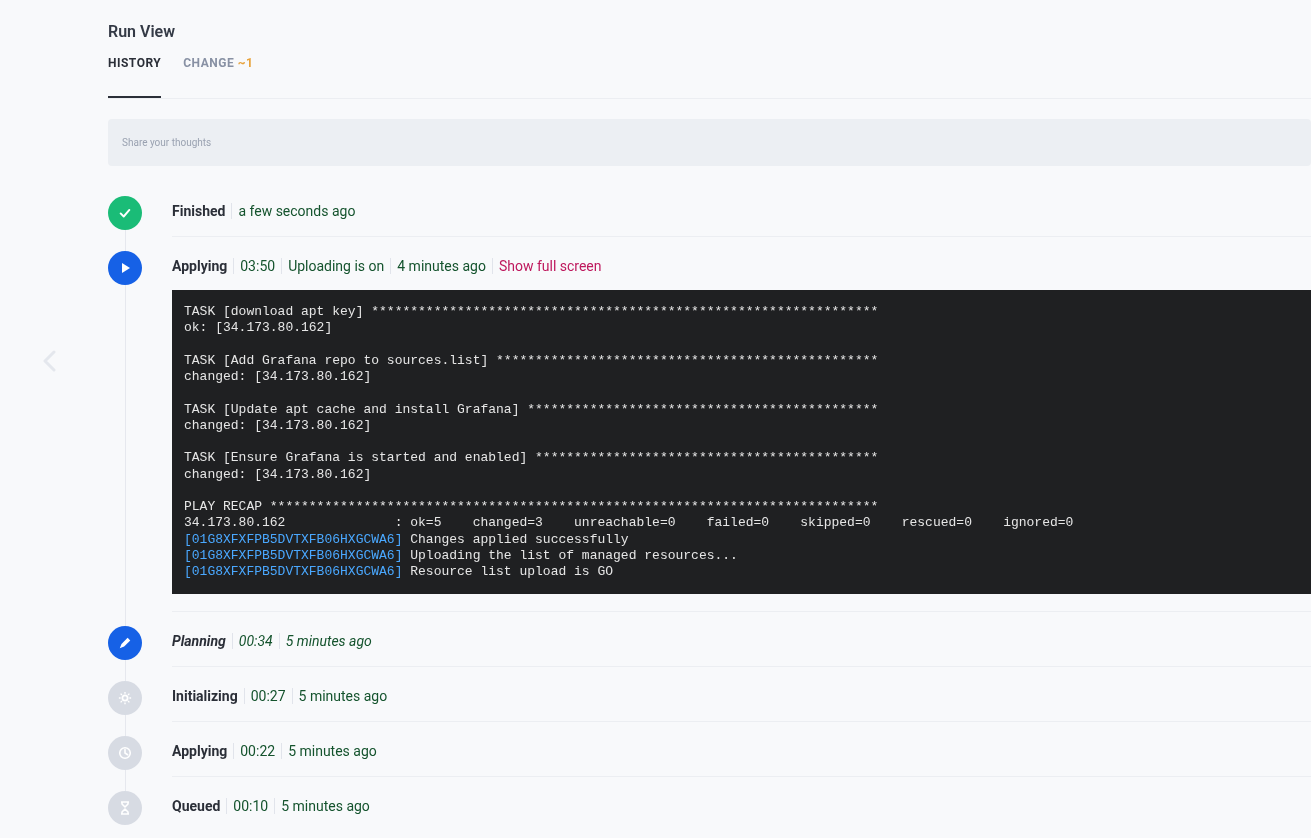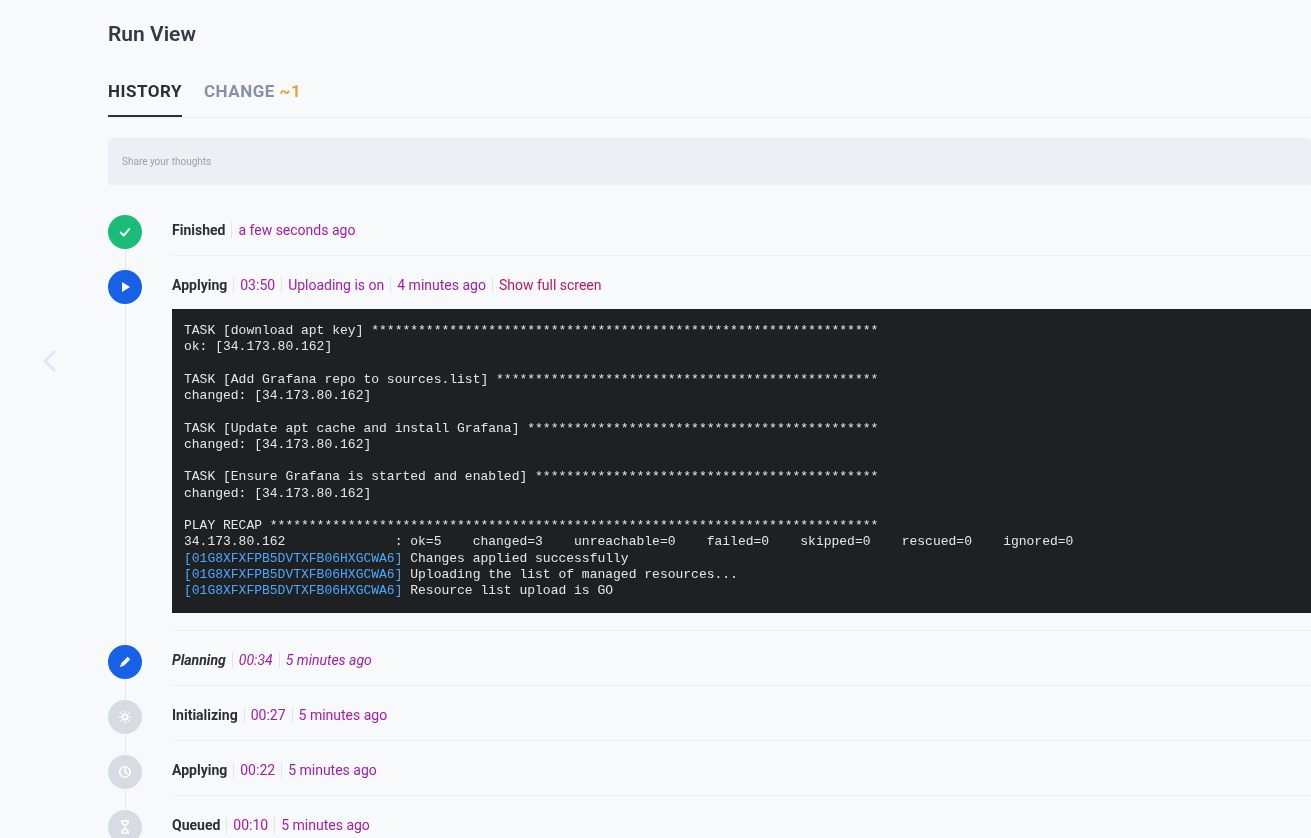--- a/index.html
+++ b/index.html
@@ -9,38 +9,38 @@
     color: #4a5160;
     font-size: 14px;
     width: 1311px;
     height: 838px;
     overflow: hidden;
   }
   .page {
     padding: 22px 0 0 108px;
   }
   .title {
-    font-size: 21px;
+    font-size: 16px;
     font-weight: 600;
     color: #343a46;
-    margin-bottom: 35px;
+    margin-bottom: 15px;
   }
   .tabs {
     display: flex;
     gap: 22px;
     border-bottom: 1px solid #eceef2;
     margin-bottom: 20px;
     padding-bottom: 0;
   }
   .tab {
     text-transform: uppercase;
     font-weight: 700;
-    font-size: 17px;
+    font-size: 12px;
     letter-spacing: 0.5px;
-    padding-bottom: 14px;
+    padding-bottom: 26px;
     cursor: pointer;
     color: #8891a4;
   }
   .tab.active {
     color: #2b2f38;
     border-bottom: 2px solid #2b2f38;
   }
   .tab .badge {
     color: #e8a33d;
     font-weight: 700;
@@ -102,21 +102,21 @@
   .stage-name {
     font-weight: 700;
     color: #2b2f38;
   }
   .divider {
     width: 1px;
     height: 16px;
     background: #e1e4eb;
   }
   .meta {
-    color: #a21caf;
+    color: #14532d;
   }
   .fullscreen-link {
     color: #be185d;
     cursor: pointer;
   }
   .terminal {
     background: #1f2022;
     color: #e6e6e6;
     font-family: Consolas, "Courier New", monospace;
     font-size: 13px;

